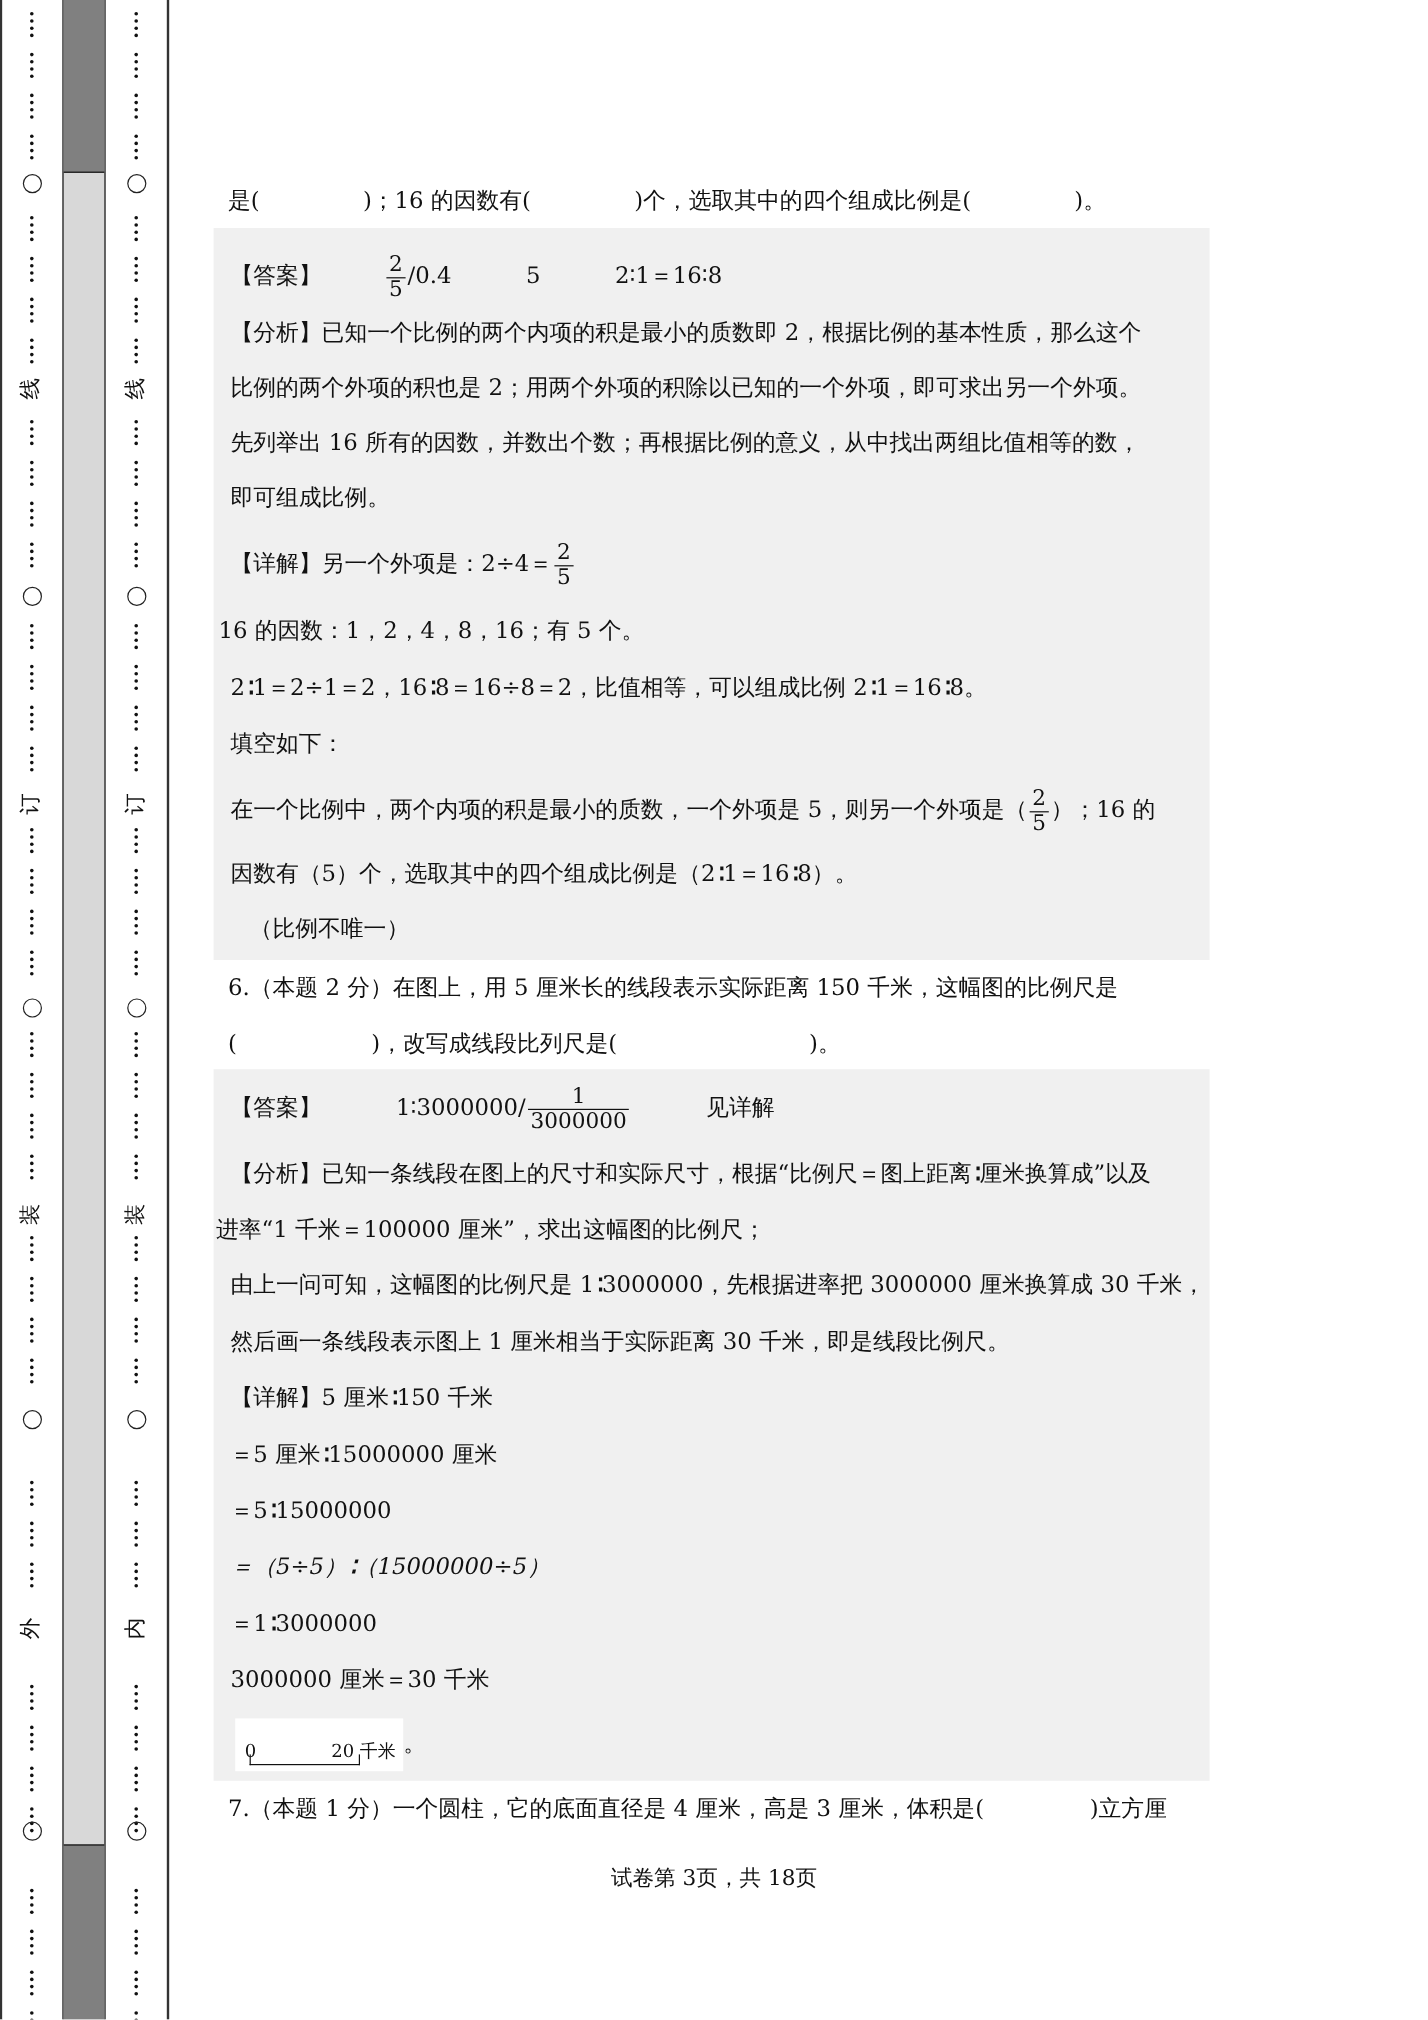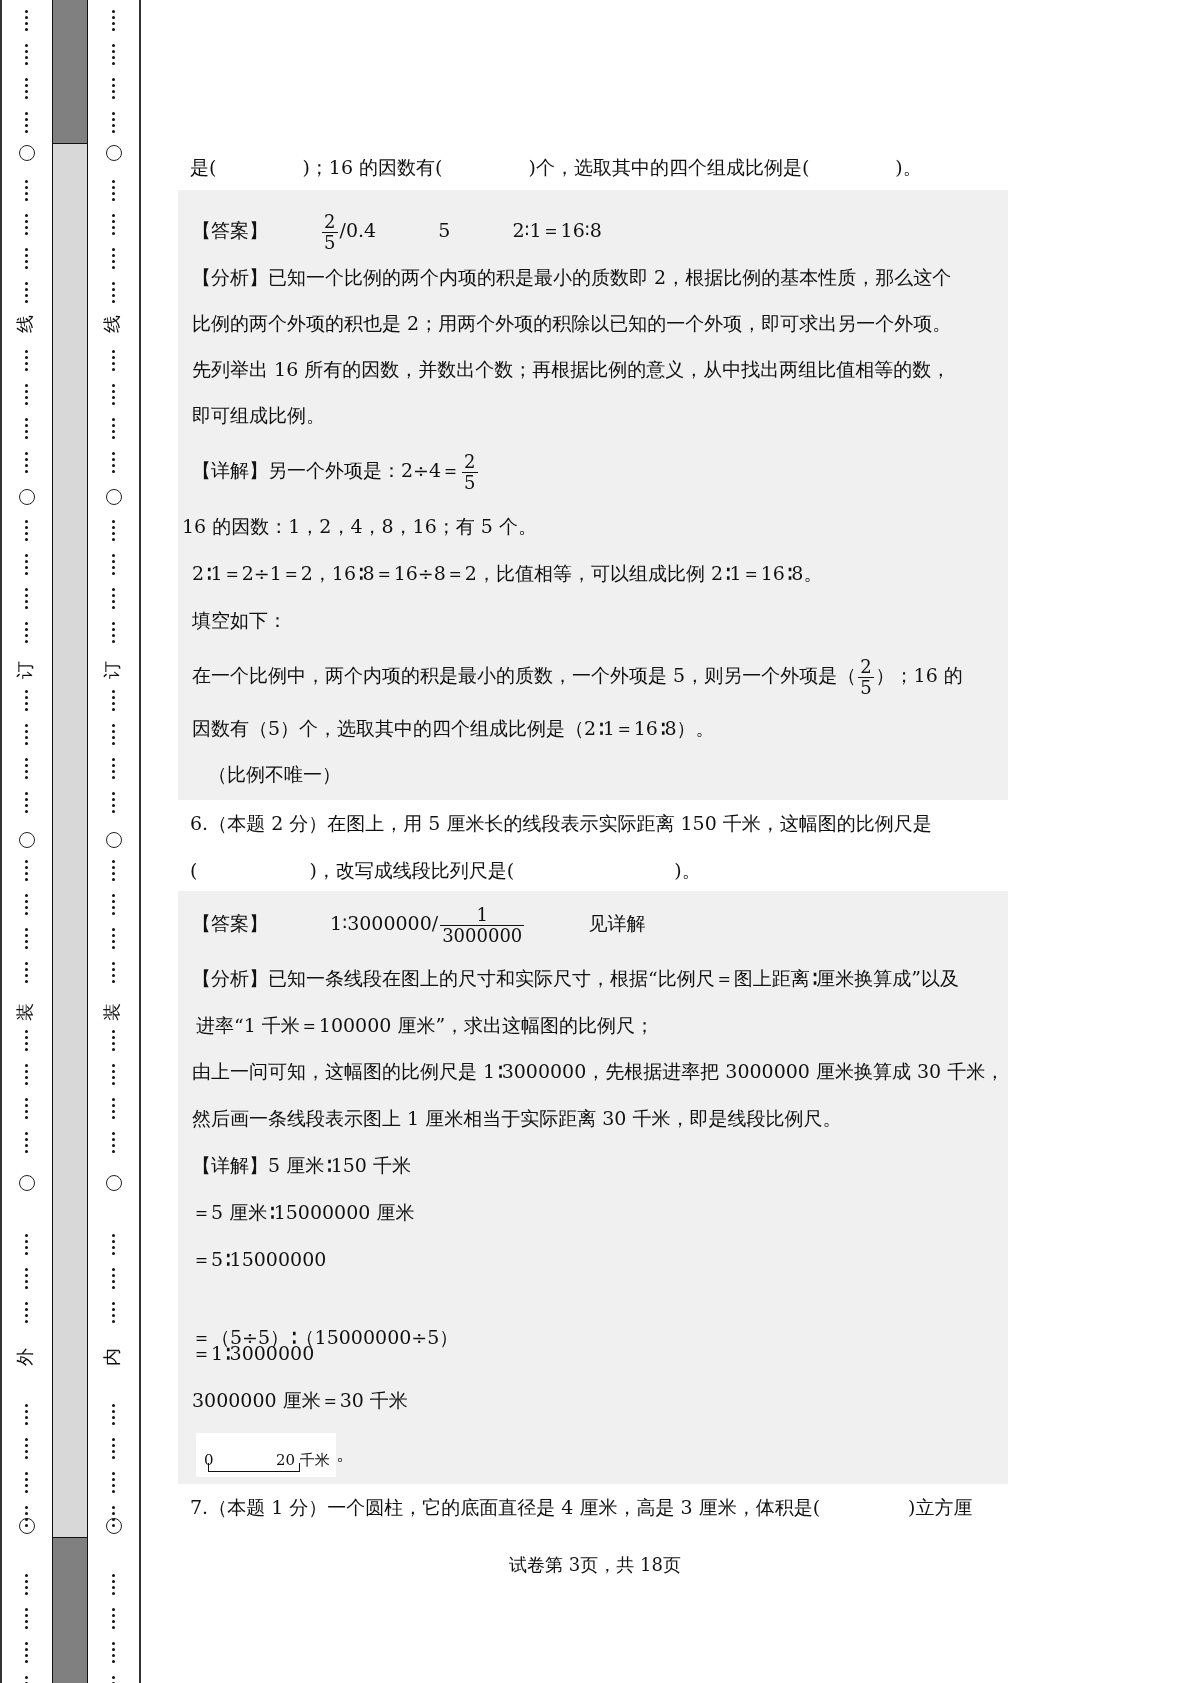--- a/index.html
+++ b/index.html
@@ -589,28 +589,28 @@
   <span>1∶3000000/</span><span class="frac">
       <span class="num">1</span>
       <span class="bar"></span>
       <span class="num">3000000</span>
     </span>
   <span style="display:inline-block;width:50px"></span>
   <span>见详解</span>
 </div>
 
 <div class="line" style="left:180px; top:965px;"><span class="tag">【分析】</span><span>已知一条线段在图上的尺寸和实际尺寸，根据“比例尺＝图上距离∶厘米换算成”以及</span></div>
-<div class="line" style="left:184px; top:1012px;">进率“1 千米＝100000 厘米”，求出这幅图的比例尺；</div>
+<div class="line" style="left:168px; top:1012px;">进率“1 千米＝100000 厘米”，求出这幅图的比例尺；</div>
 <div class="line" style="left:180px; top:1058px;">由上一问可知，这幅图的比例尺是 1∶3000000，先根据进率把 3000000 厘米换算成 30 千米，</div>
 <div class="line" style="left:180px; top:1105px;">然后画一条线段表示图上 1 厘米相当于实际距离 30 千米，即是线段比例尺。</div>
 
 <div class="line" style="left:180px; top:1152px;"><span class="tag">【详解】</span><span>5 厘米∶150 千米</span></div>
 <div class="line" style="left:180px; top:1199px;">＝5 厘米∶15000000 厘米</div>
 <div class="line" style="left:180px; top:1246px;">＝5∶15000000</div>
-<div class="line" style="left:180px; top:1324px;">＝（5÷5）∶（15000000÷5）</div>
+<div class="line" style="left:180px; top:1293px;font-style:italic;">＝（5÷5）∶（15000000÷5）</div>
 <div class="line" style="left:180px; top:1340px;">＝1∶3000000</div>
 <div class="line" style="left:180px; top:1387px;">3000000 厘米＝30 千米</div>
 
 <div class="line" style="left:180px; top:1428px; line-height:50px;">
   <span class="scale-bar"><span class="zero">0</span><span class="end">20 千米</span><span class="rule"></span></span><span>。</span>
 </div>
 
 <div class="line" style="left:178px; top:1494px;">
   <span>7.（本题 1 分）一个圆柱，它的底面直径是 4 厘米，高是 3 厘米，体积是(</span><span class="blank" style="width:88px"></span><span>)立方厘</span>
 </div>

